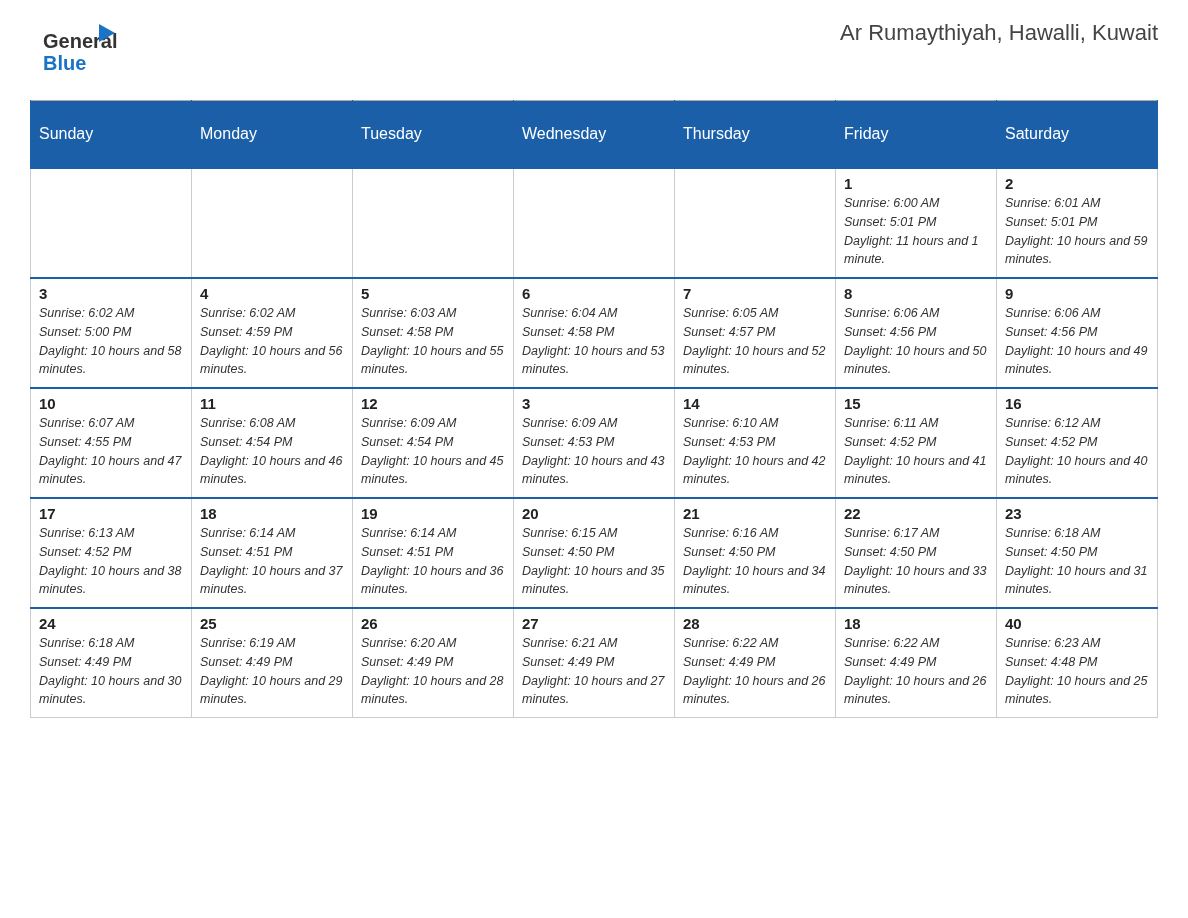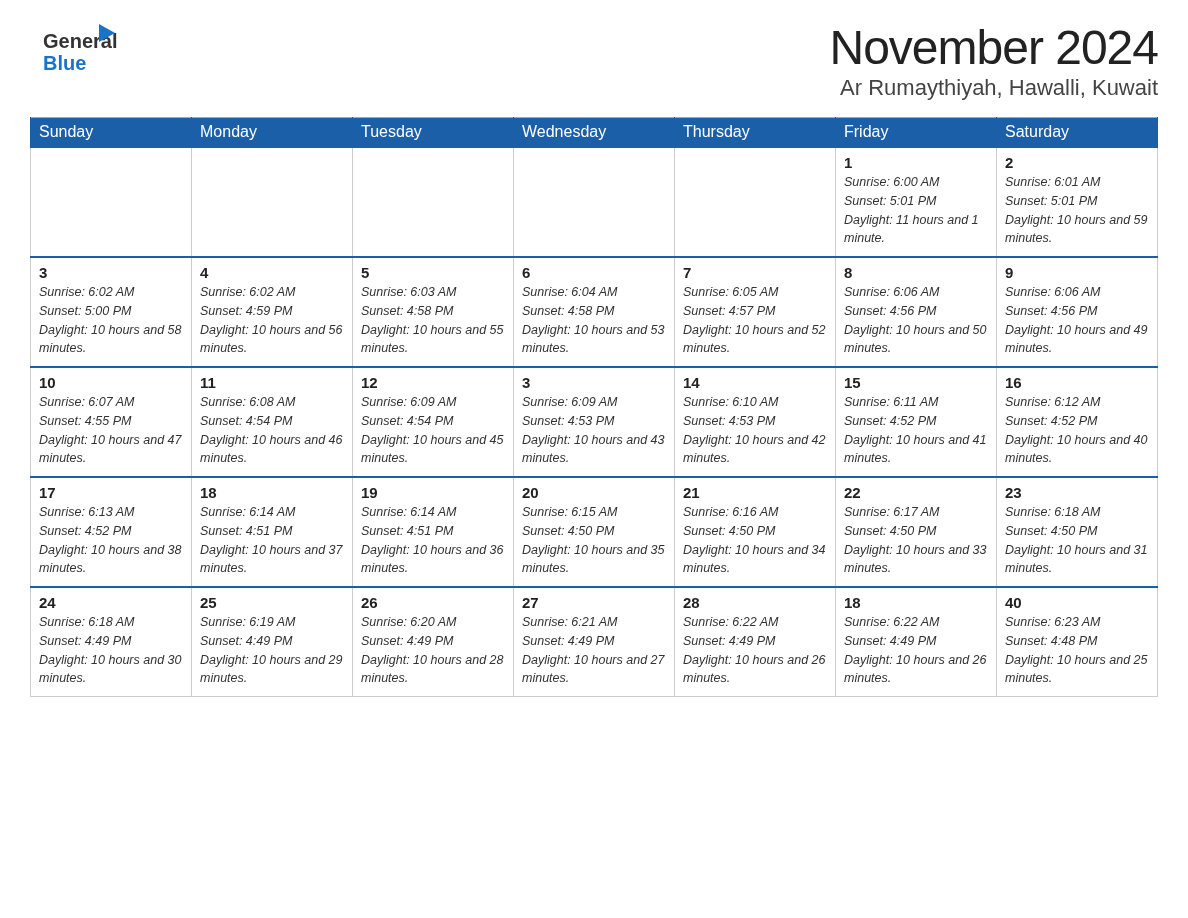--- a/index.html
+++ b/index.html
@@ -37,21 +37,21 @@
       font-weight: normal;
     }
     .calendar-table {
       width: 100%;
       border-collapse: collapse;
       border: 1px solid #aaa;
     }
     .calendar-table th {
       background: #1a5fa8;
       color: #fff;
-      padding: 5px 8px;
+      padding: 24px 8px;
       font-size: 16px;
       font-weight: normal;
       text-align: left;
       border: 1px solid #1a5fa8;
     }
     .calendar-table td {
       width: 14.28%;
       vertical-align: top;
       padding: 6px 8px 8px 8px;
       border: 1px solid #ccc;
@@ -93,21 +93,20 @@
 
         <text x="0" y="28" font-family="Arial" font-size="20" font-weight="bold" fill="#333">General</text>
 
         <polygon points="56,4 56,22 72,13" fill="#1a73c7"></polygon>
 
         <text x="0" y="50" font-family="Arial" font-size="20" font-weight="bold" fill="#1a73c7">Blue</text>
       </svg>
     </div>
   </div>
   <div class="title-area">
-    <div class="month-title">November 2024</div>
     <div class="location-title">Ar Rumaythiyah, Hawalli, Kuwait</div>
   </div>
 </div>
 
 <table class="calendar-table">
   <thead>
     <tr>
     <th>Sunday</th>
         <th>Monday</th>
         <th>Tuesday</th>

